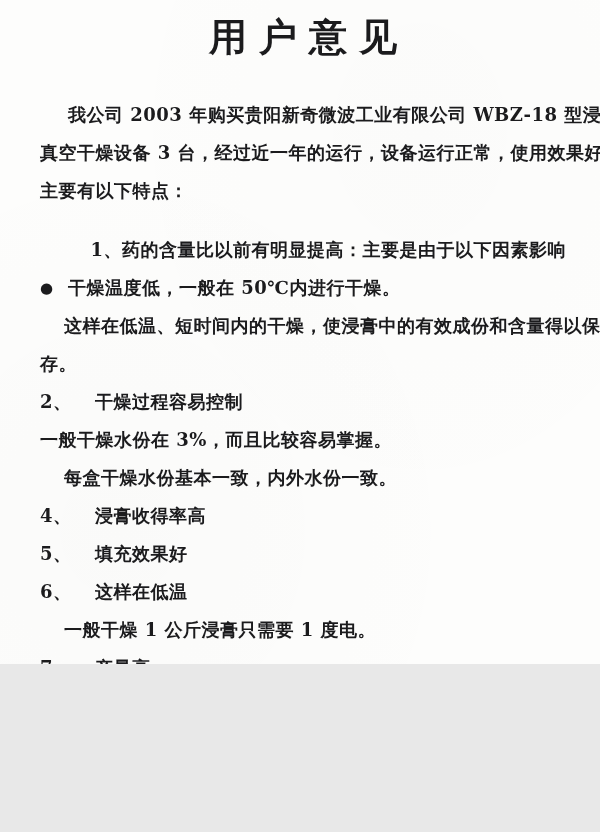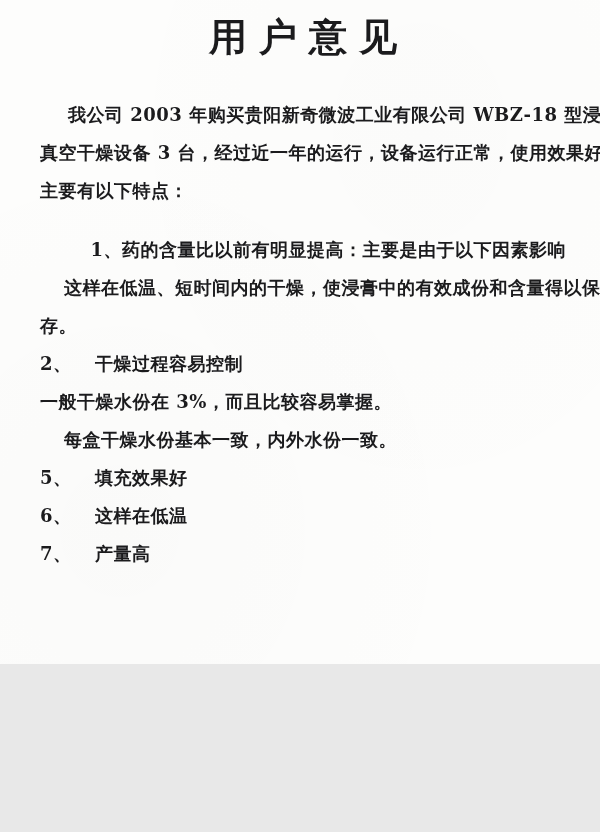--- a/index.html
+++ b/index.html
@@ -72,46 +72,55 @@
       <span>真空干燥设备 3 台，经过近一年的运行，设备运行正常，使用效果好，</span>
     </div>
     <div class="line">
       <span>主要有以下特点：</span>
     </div>
 
     <div class="line gap-before">
       <span class="num">1、</span><span>药的含量比以前有明显提高：主要是由于以下因素影响</span>
     </div>
 
+    <div class="line">
+      <span class="bullet">●</span><span>干燥温度低，一般在 50℃内进行干燥。</span>
+    </div>
 
     <div class="line cont">
       <span>这样在低温、短时间内的干燥，使浸膏中的有效成份和含量得以保</span>
     </div>
     <div class="line">
       <span>存。</span>
     </div>
 
     <div class="line">
       <span class="num">2、</span><span>干燥过程容易控制</span>
     </div>
     <div class="line">
       <span>一般干燥水份在 3%，而且比较容易掌握。</span>
     </div>
 
     <div class="line cont">
       <span>每盒干燥水份基本一致，内外水份一致。</span>
     </div>
 
+    <div class="line">
+      <span class="num">4、</span><span>浸膏收得率高</span>
+    </div>
 
     <div class="line">
       <span class="num">5、</span><span>填充效果好</span>
     </div>
 
     <div class="line">
       <span class="num">6、</span><span>这样在低温</span>
+    </div>
+    <div class="line cont">
+      <span>一般干燥 1 公斤浸膏只需要 1 度电。</span>
     </div>
 
     <div class="line">
       <span class="num">7、</span><span>产量高</span>
     </div>
 
   </div>
 </div>
 
 </body></html>

